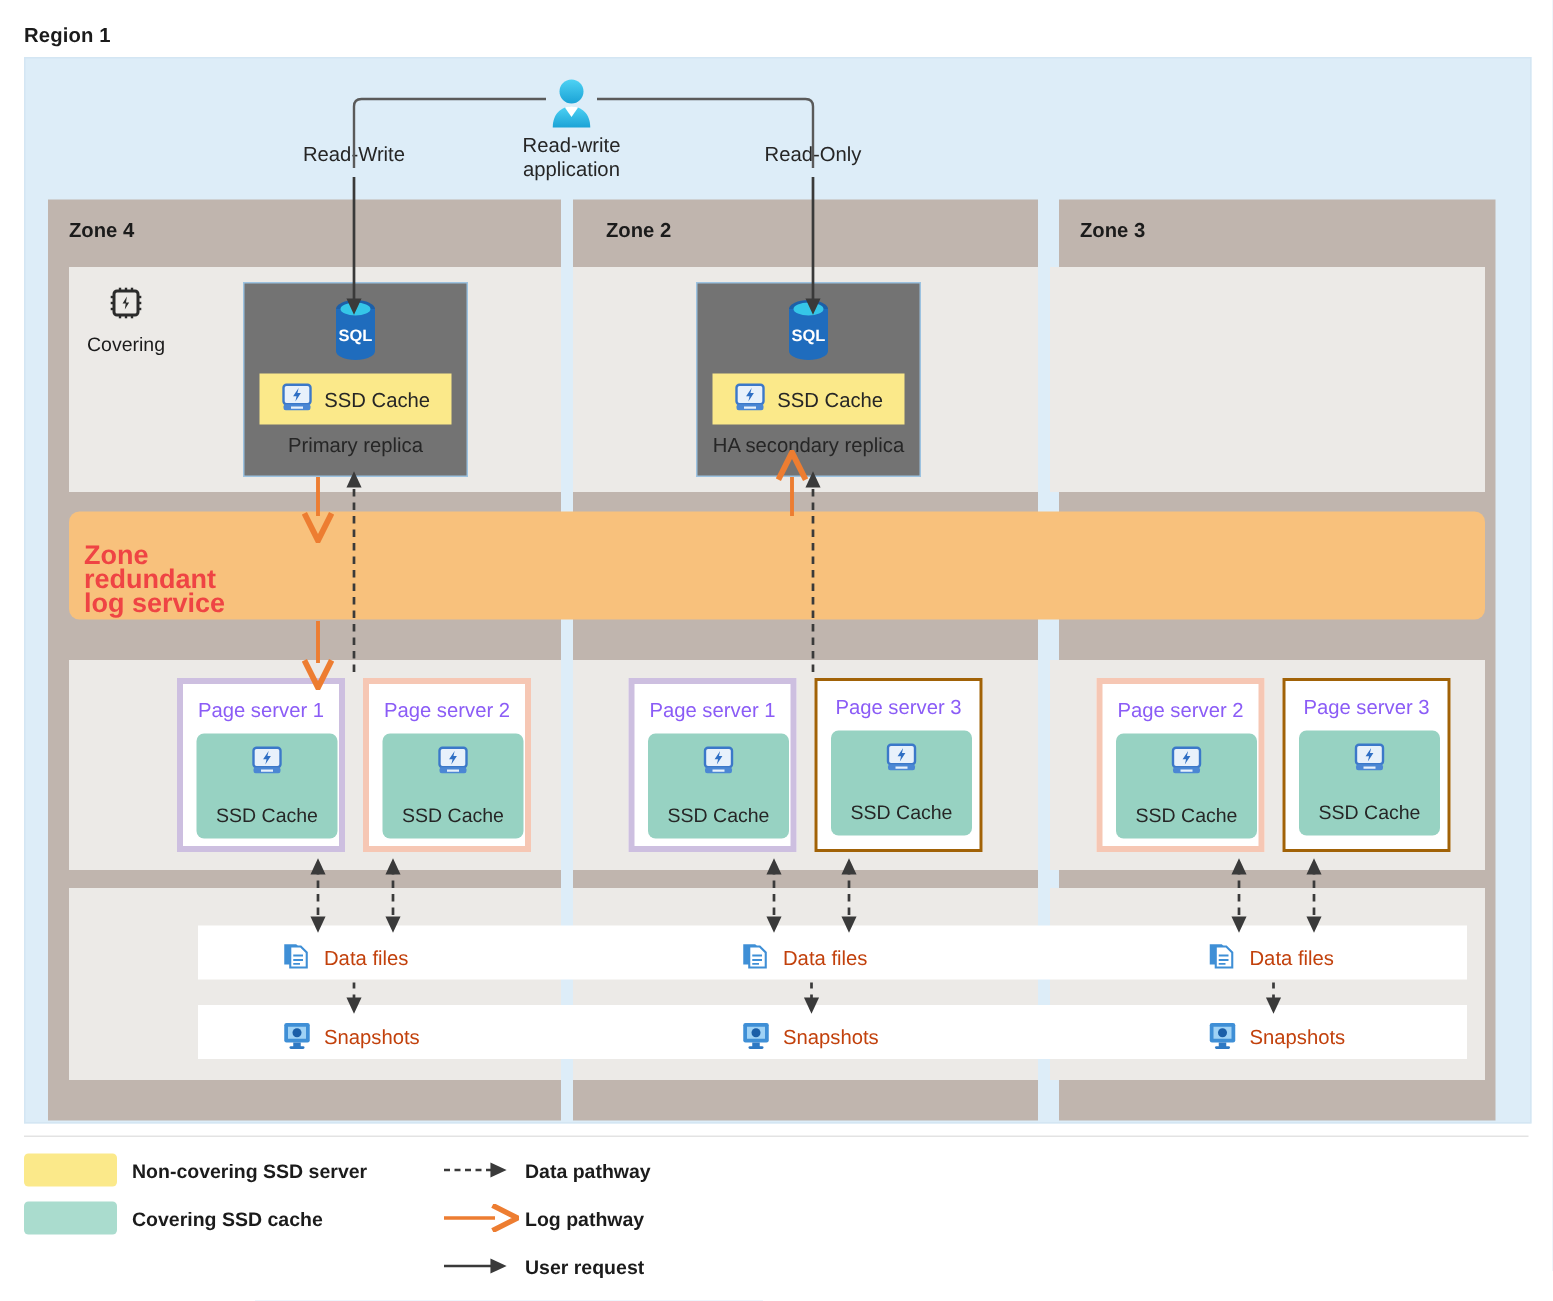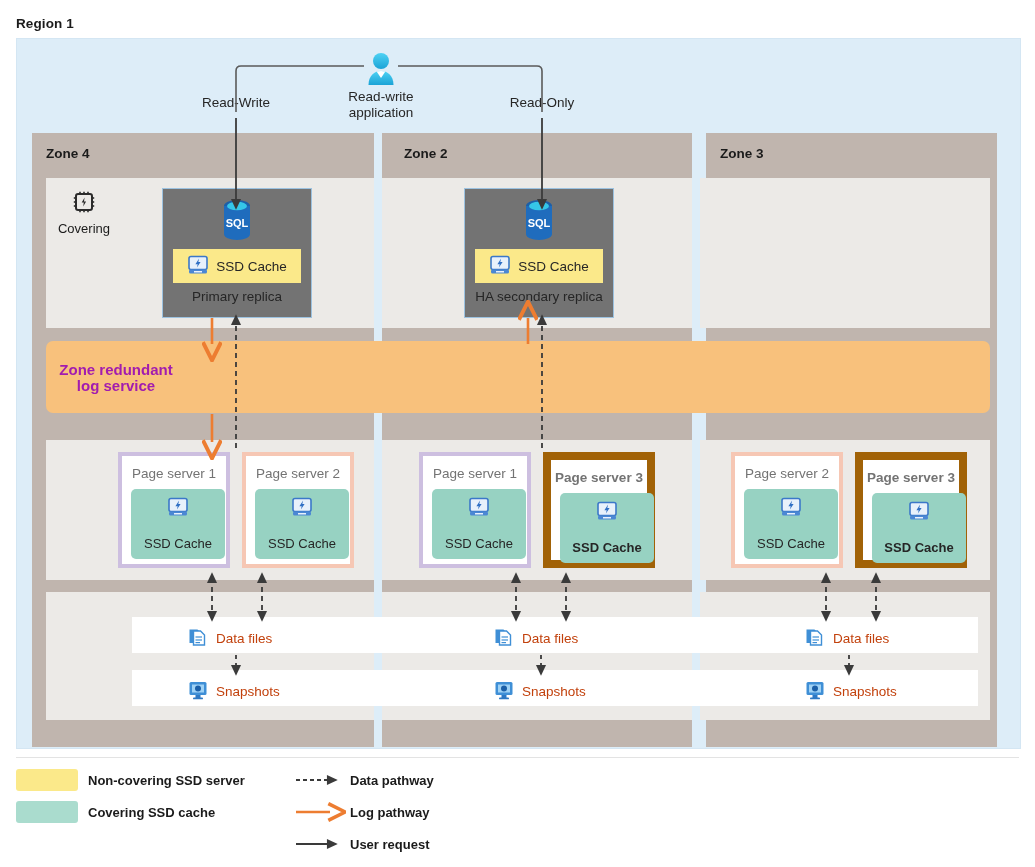--- a/index.html
+++ b/index.html
@@ -52,22 +52,22 @@
   
   .gap{position:absolute;background:#ddedf8;width:8px;}
   .gap-a{left:374px;}
   .gap-b{left:692px;}
 
   .log-band{
     position:absolute;left:46px;top:341px;width:944px;height:72px;
     background:#f8c17c;border-radius:7px;
   }
   .log-band-label{
-    position:absolute;left:56px;top:362px;width:120px;text-align:center;
-    font-size:15px;font-weight:bold;line-height:16px;color:#a21caf;
+    position:absolute;left:56px;top:362px;width:120px;
+    font-size:18px;font-weight:bold;line-height:16px;color:#ef4444;
   }
 
   
   .rail{position:absolute;text-align:center;width:78px;}
   .rail .cap{font-size:12.5px;font-weight:bold;line-height:14px;color:#1b1b1b;margin-top:4px;}
   .rail.compute{left:45px;top:190px;font-weight:normal;}
   .rail.compute .cap{font-weight:normal;font-size:13px;}
   .rail.pages{left:45px;top:452px;}
   .rail.storage{left:45px;top:600px;}
 
@@ -89,34 +89,34 @@
     font-size:13.5px;color:#262626;
   }
 
   
   .ps{
     position:absolute;top:452px;width:112px;height:116px;
     background:#ffffff;box-sizing:border-box;
   }
   .ps .ttl{
     position:absolute;left:0;top:10px;width:100%;text-align:center;
-    font-size:13.5px;color:#737373;
+    font-size:13.5px;color:#8b5cf6;
   }
   .ps .cc{
     position:absolute;left:9px;top:33px;width:94px;height:70px;
     background:#97d2c2;border-radius:5px;
   }
   .ps .cc .lbl{
     position:absolute;left:0;bottom:8px;width:100%;text-align:center;
     font-size:13px;color:#262626;
   }
   .ps .cc .ico{position:absolute;left:50%;top:8px;transform:translateX(-50%);}
   .bd-purple{border:4px solid #cdbfe0;}
   .bd-salmon{border:4px solid #f6c7b4;}
-  .bd-blue{border:8px solid #a16207;font-weight:bold;}
+  .bd-blue{border:2px solid #a16207;}
 
   
   .srow{
     position:absolute;left:132px;width:846px;height:36px;background:#ffffff;
     display:flex;align-items:center;
   }
   .srow.r-data{top:617px;}
   .srow.r-snap{top:670px;}
   .scell{position:absolute;display:flex;align-items:center;gap:8px;font-size:13.5px;color:#c2410c;}
 

